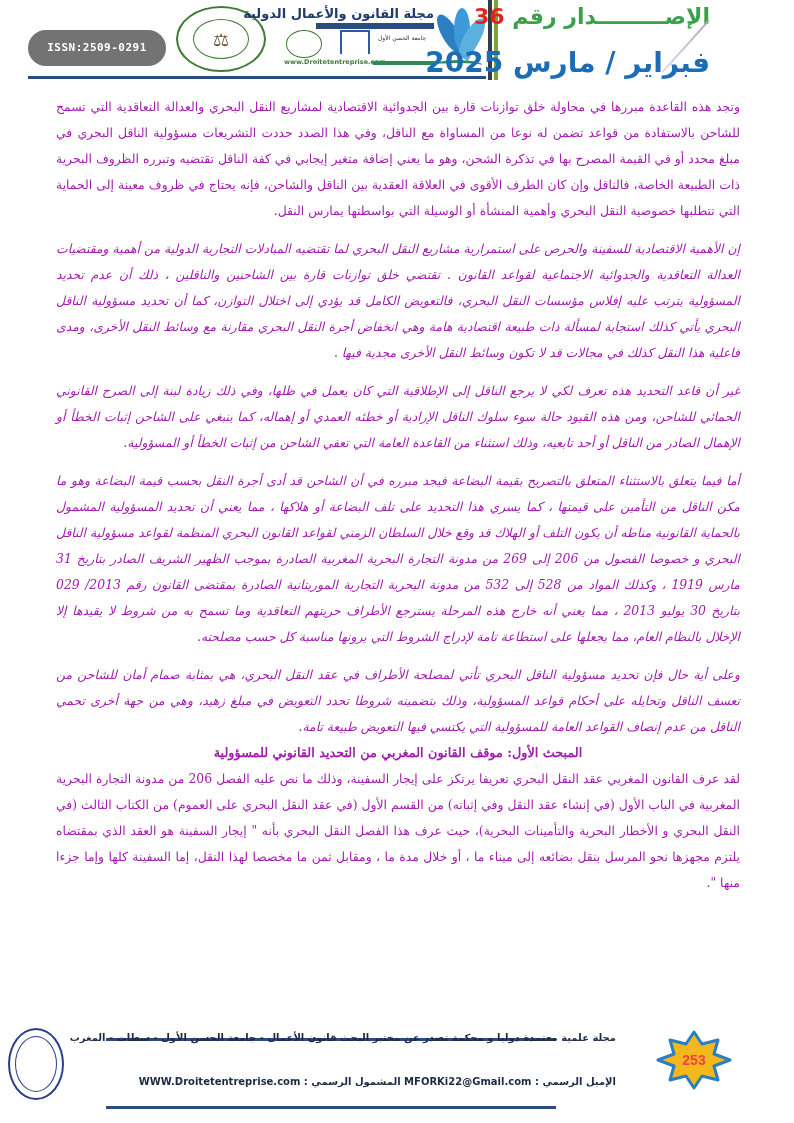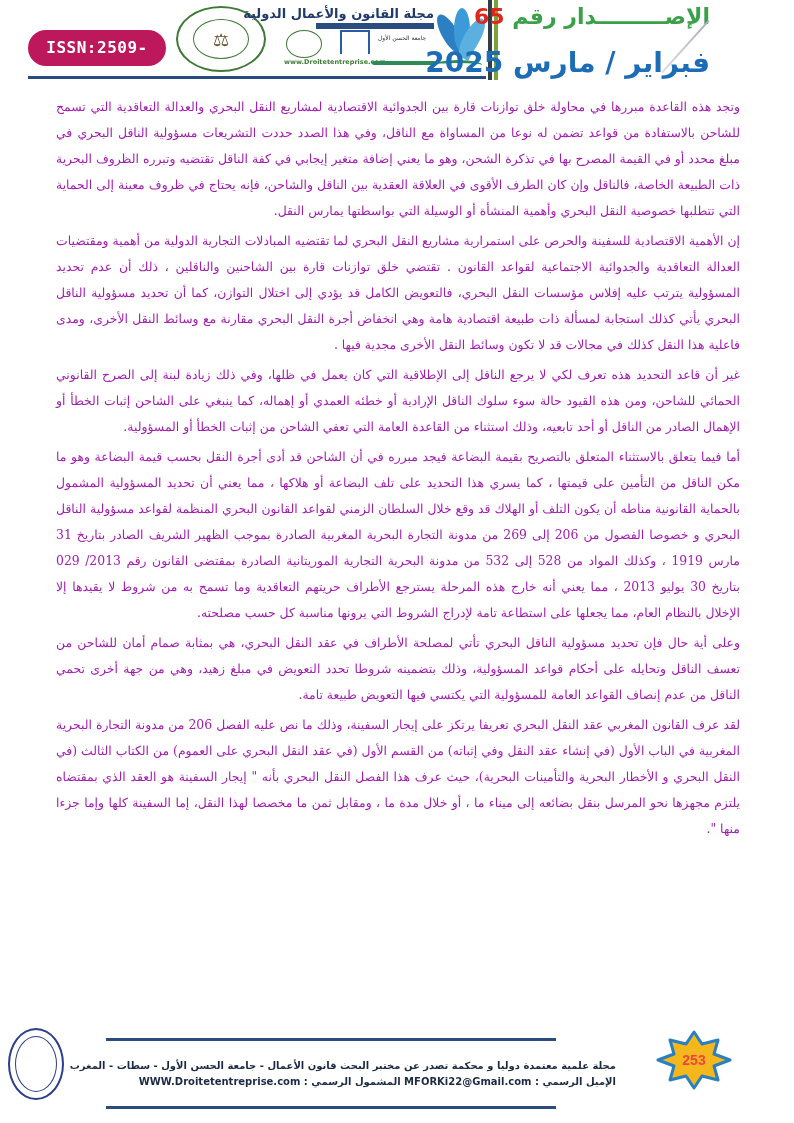--- a/index.html
+++ b/index.html
@@ -3,23 +3,23 @@
 <meta charset="utf-8">
 <style>
   * { box-sizing: border-box; margin: 0; padding: 0; }
   html, body { width: 794px; height: 1123px; background: #ffffff; overflow: hidden; }
   body { position: relative; font-family: "DejaVu Sans", sans-serif; color: #111; }
 
   
   .header { position: absolute; top: 0; left: 0; width: 794px; height: 88px; }
   .issn-pill {
     position: absolute; left: 28px; top: 30px; width: 138px; height: 36px;
-    background: #be185d; border-radius: 18px;
+    background: #737373; border-radius: 18px;
     color: #fff; font-family: "DejaVu Sans Mono", monospace; font-weight: bold;
-    font-size: 16px; line-height: 36px; text-align: center; letter-spacing: 0.5px;
+    font-size: 11px; line-height: 36px; text-align: center; letter-spacing: 0.5px;
   }
   .lab-seal {
     position: absolute; left: 176px; top: 6px; width: 90px; height: 66px;
     border: 2px solid #3f7a36; border-radius: 50%;
     display: flex; align-items: center; justify-content: center;
   }
   .lab-seal .inner { width: 56px; height: 40px; border: 1px solid #3f7a36; border-radius: 50%;
     display:flex; align-items:center; justify-content:center; }
   .lab-seal .scale { font-size: 18px; color: #6b4b2b; }
   .journal-logo { position: absolute; left: 284px; top: 6px; width: 150px; height: 62px; }
@@ -59,33 +59,33 @@
     transform: rotate(42deg); transform-origin: top left; }
   .header-rule { position: absolute; left: 28px; top: 76px; width: 458px; height: 3px; background: #2b4c7e; }
 
   
   .content {
     position: absolute; left: 56px; top: 94px; width: 684px;
     direction: rtl; text-align: justify;
     font-family: "DejaVu Serif", serif; font-size: 12.4px; line-height: 26px; color: #a21caf;
   }
   .content p { margin: 0; text-align-last: right; }
-  .content p + p { margin-top: 4px; }
+  .content p + p { margin-top: 12px; font-style: italic; }
   .content h2 {
     text-align: center; font-size: 12.8px; font-weight: bold; line-height: 26px;
     font-family: "DejaVu Serif", serif;
   }
 
   
   .footer { position: absolute; left: 0; top: 1010px; width: 794px; height: 113px; }
   .footer .rule { position: absolute; left: 106px; width: 450px; height: 3px; background: #2b4c7e; }
   .footer .rule.top { top: 28px; }
   .footer .rule.bottom { top: 96px; }
   .footer .line1 {
-    position: absolute; left: 106px; width: 510px; top: 50px; direction: rtl; text-align: left;
+    position: absolute; left: 106px; width: 510px; top: 22px; direction: rtl; text-align: left;
     font-family: "DejaVu Sans", sans-serif; font-weight: bold; font-size: 10px; color: #1c2a44; white-space: nowrap;
   }
   .footer .line2 {
     position: absolute; left: 130px; width: 486px; top: 66px; direction: rtl; text-align: right;
     font-family: "DejaVu Sans", sans-serif; font-weight: bold; font-size: 10px; color: #1c2a44; white-space: nowrap;
   }
   .star {
     position: absolute; left: 656px; top: 20px; width: 76px; height: 60px;
   }
   .star .num {
@@ -128,33 +128,34 @@
     <div class="base"></div>
   </div>
 
   <div class="v-bars">
     <div class="b1"></div>
       <div class="b2"></div>
   </div>
 
   <div class="issue-line">
     <span>الإصـــــــــدار رقم</span>
-    <span class="num">65</span>
+    <span class="num">36</span>
   </div>
   <div class="date-line">فبراير / مارس 2025</div>
   <div class="diag"></div>
   <div class="header-rule"></div>
 </div>
 
 <div class="content">
   <p>وتجد هذه القاعدة مبررها في محاولة خلق توازنات قارة بين الجدوائية الاقتصادية لمشاريع النقل البحري والعدالة التعاقدية التي تسمح للشاحن بالاستفادة من قواعد تضمن له نوعا من المساواة مع الناقل، وفي هذا الصدد حددت التشريعات مسؤولية الناقل البحري في مبلغ محدد أو في القيمة المصرح بها في تذكرة الشحن، وهو ما يعني إضافة متغير إيجابي في كفة الناقل تقتضيه وتبرره الظروف البحرية ذات الطبيعة الخاصة، فالناقل وإن كان الطرف الأقوى في العلاقة العقدية بين الناقل والشاحن، فإنه يحتاج في ظروف معينة إلى الحماية التي تتطلبها خصوصية النقل البحري وأهمية المنشأة أو الوسيلة التي بواسطتها يمارس النقل.</p>
   <p>إن الأهمية الاقتصادية للسفينة والحرص على استمرارية مشاريع النقل البحري لما تقتضيه المبادلات التجارية الدولية من أهمية ومقتضيات العدالة التعاقدية والجدوائية الاجتماعية لقواعد القانون . تقتضي خلق توازنات قارة بين الشاحنين والناقلين ، ذلك أن عدم تحديد المسؤولية يترتب عليه إفلاس مؤسسات النقل البحري، فالتعويض الكامل قد يؤدي إلى اختلال التوازن، كما أن تحديد مسؤولية الناقل البحري يأتي كذلك استجابة لمسألة ذات طبيعة اقتصادية هامة وهي انخفاض أجرة النقل البحري مقارنة مع وسائط النقل الأخرى، ومدى فاعلية هذا النقل كذلك في مجالات قد لا تكون وسائط النقل الأخرى مجدية فيها .</p>
   <p>غير أن قاعد التحديد هذه تعرف لكي لا يرجع الناقل إلى الإطلاقية التي كان يعمل في ظلها، وفي ذلك زيادة لبنة إلى الصرح القانوني الحمائي للشاحن، ومن هذه القيود حالة سوء سلوك الناقل الإرادية أو خطئه العمدي أو إهماله، كما ينبغي على الشاحن إثبات الخطأ أو الإهمال الصادر من الناقل أو أحد تابعيه، وذلك استثناء من القاعدة العامة التي تعفي الشاحن من إثبات الخطأ أو المسؤولية.</p>
   <p>أما فيما يتعلق بالاستثناء المتعلق بالتصريح بقيمة البضاعة فيجد مبرره في أن الشاحن قد أدى أجرة النقل بحسب قيمة البضاعة وهو ما مكن الناقل من التأمين على قيمتها ، كما يسري هذا التحديد على تلف البضاعة أو هلاكها ، مما يعني أن تحديد المسؤولية المشمول بالحماية القانونية مناطه أن يكون التلف أو الهلاك قد وقع خلال السلطان الزمني لقواعد القانون البحري المنظمة لقواعد مسؤولية الناقل البحري و خصوصا الفصول من 206 إلى 269 من مدونة التجارة البحرية المغربية الصادرة بموجب الظهير الشريف الصادر بتاريخ 31 مارس 1919 ، وكذلك المواد من 528 إلى 532 من مدونة البحرية التجارية الموريتانية الصادرة بمقتضى القانون رقم 2013/ 029 بتاريخ 30 يوليو 2013 ، مما يعني أنه خارج هذه المرحلة يسترجع الأطراف حريتهم التعاقدية وما تسمح به من شروط لا يقيدها إلا الإخلال بالنظام العام، مما يجعلها على استطاعة تامة لإدراج الشروط التي يرونها مناسبة كل حسب مصلحته.</p>
   <p>وعلى أية حال فإن تحديد مسؤولية الناقل البحري تأتي لمصلحة الأطراف في عقد النقل البحري، هي بمثابة صمام أمان للشاحن من تعسف الناقل وتحايله على أحكام قواعد المسؤولية، وذلك بتضمينه شروطا تحدد التعويض في مبلغ زهيد، وهي من جهة أخرى تحمي الناقل من عدم إنصاف القواعد العامة للمسؤولية التي يكتسي فيها التعويض طبيعة تامة.</p>
+  <h2>المبحث الأول: موقف القانون المغربي من التحديد القانوني للمسؤولية</h2>
   <p>لقد عرف القانون المغربي عقد النقل البحري تعريفا يرتكز على إيجار السفينة، وذلك ما نص عليه الفصل 206 من مدونة التجارة البحرية المغربية في الباب الأول (في إنشاء عقد النقل وفي إثباته) من القسم الأول (في عقد النقل البحري على العموم) من الكتاب الثالث (في النقل البحري و الأخطار البحرية والتأمينات البحرية)، حيث عرف هذا الفصل النقل البحري بأنه " إيجار السفينة هو العقد الذي بمقتضاه يلتزم مجهزها نحو المرسل بنقل بضائعه إلى ميناء ما ، أو خلال مدة ما ، ومقابل ثمن ما مخصصا لهذا النقل، إما السفينة كلها وإما جزءا منها ".</p>
 </div>
 
 <div class="footer">
   <div class="stamp">
       <div class="inner"></div>
     </div>
   <div class="rule top"></div>
   <div class="line1">مجلة علمية معتمدة دوليا و محكمة تصدر عن مختبر البحث قانون الأعمال - جامعة الحسن الأول - سطات - المغرب</div>
   <div class="line2">الإميل الرسمي : MFORKi22@Gmail.com المشمول الرسمي : WWW.Droitetentreprise.com</div>

